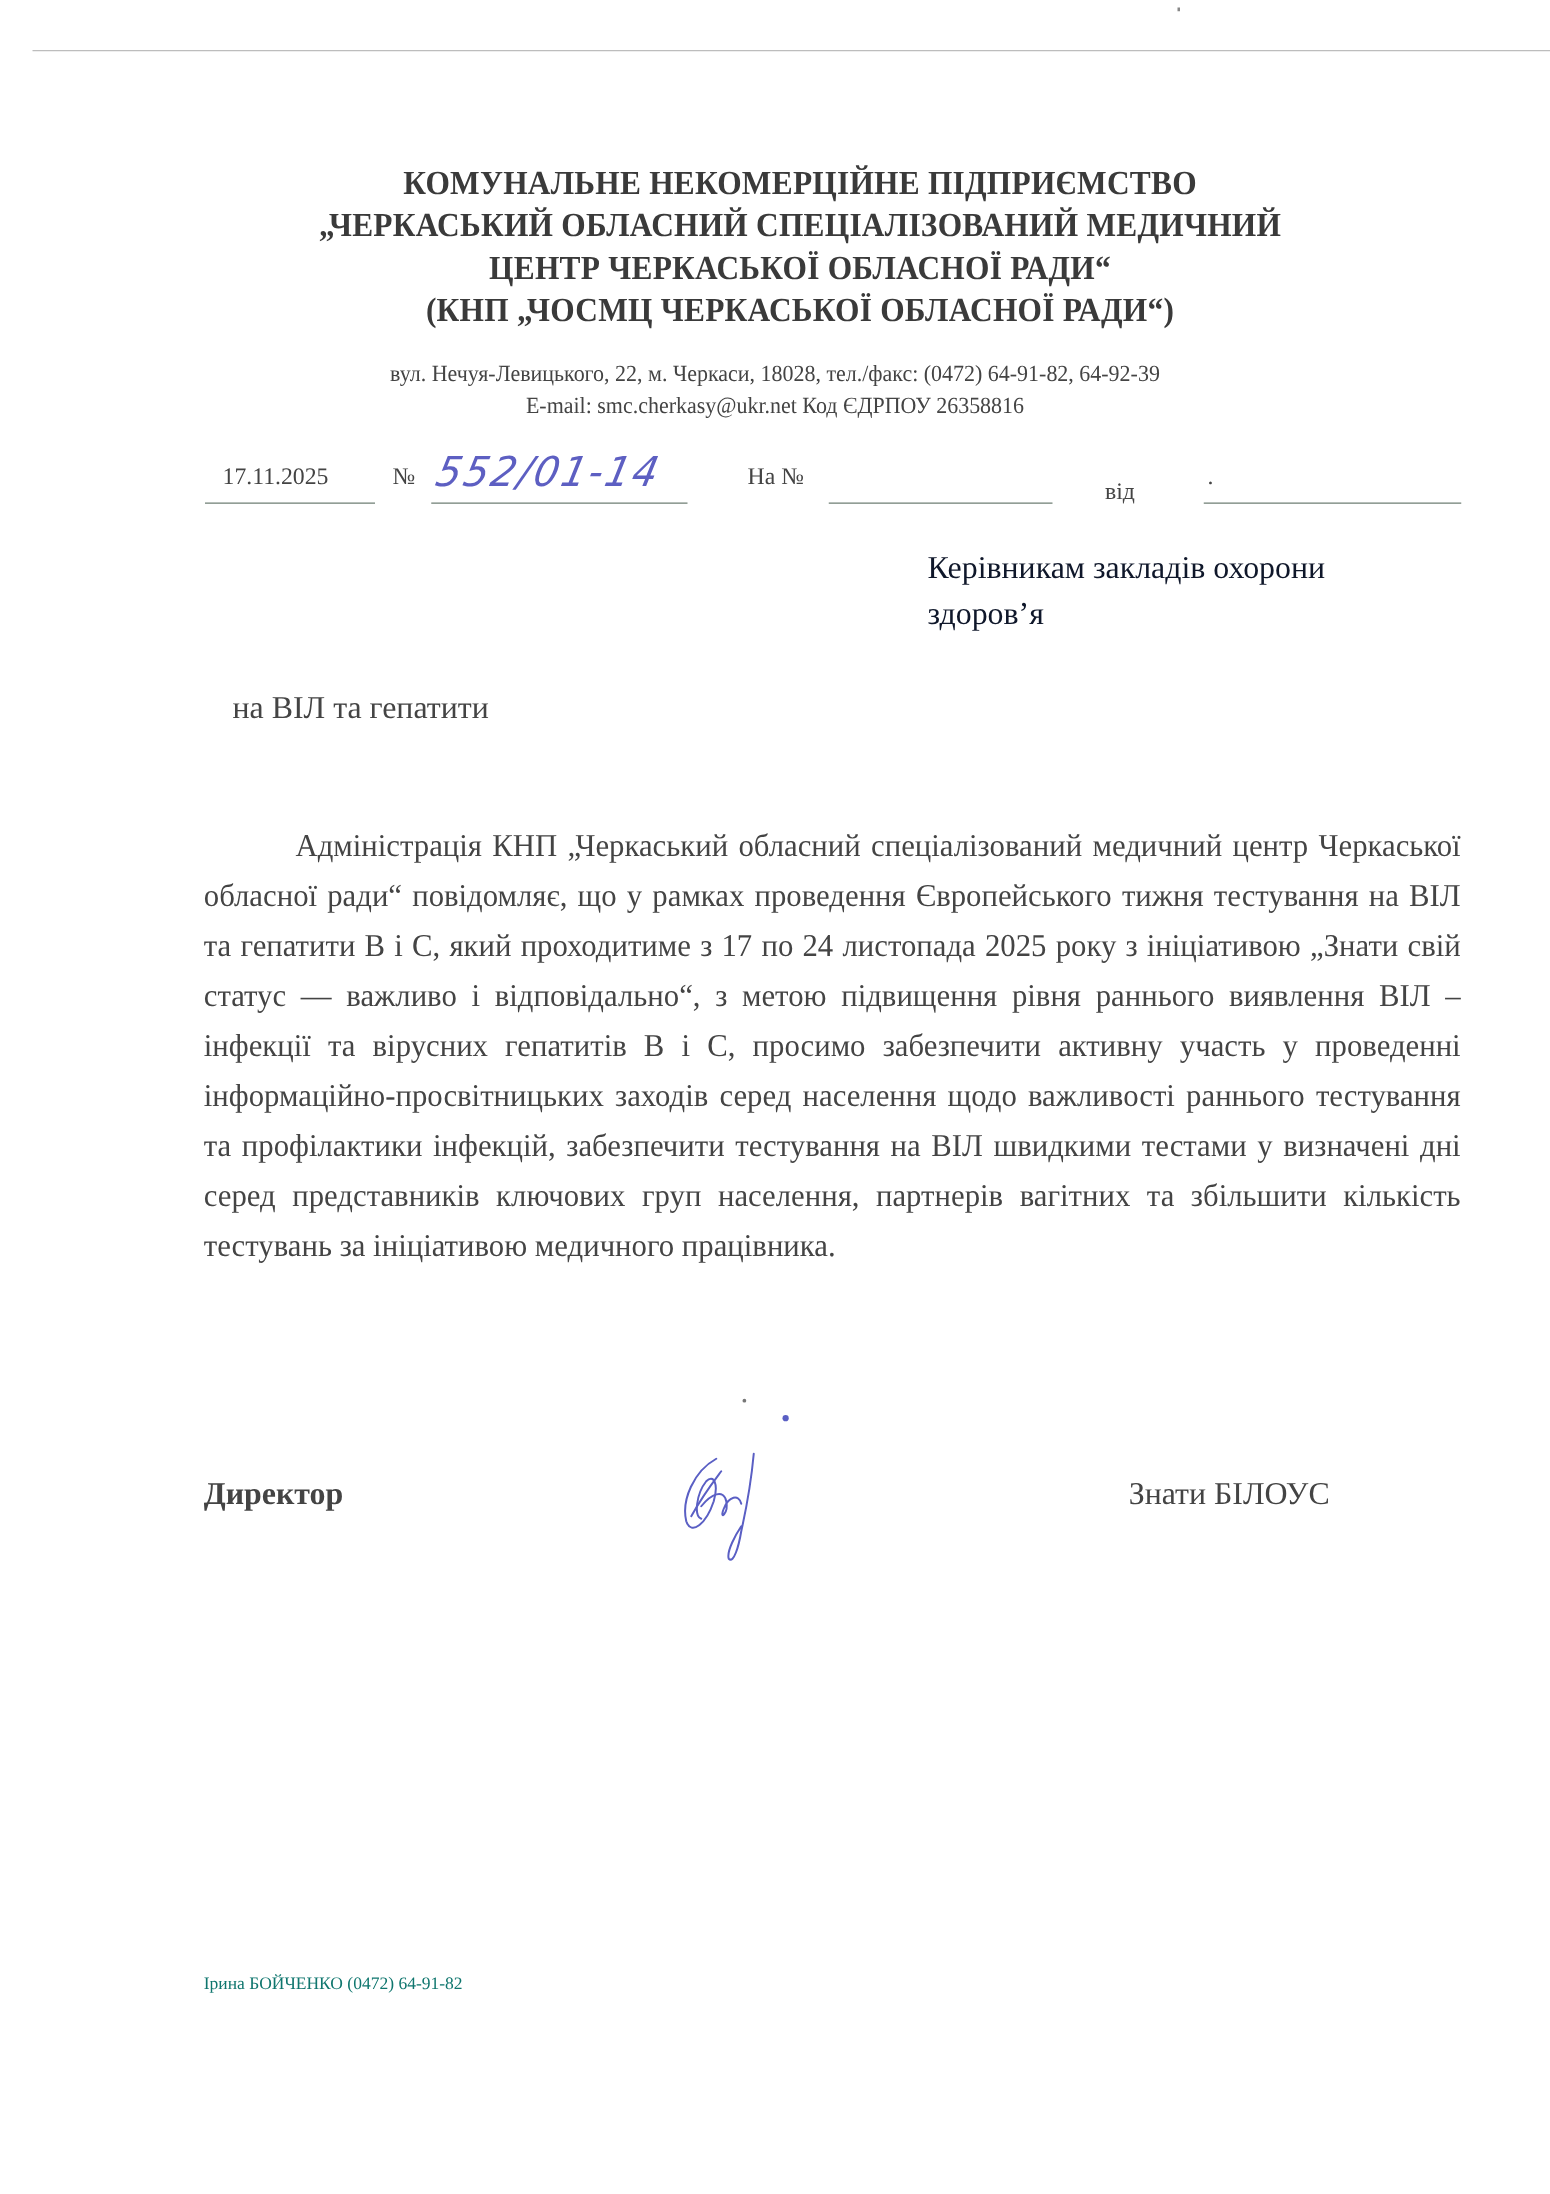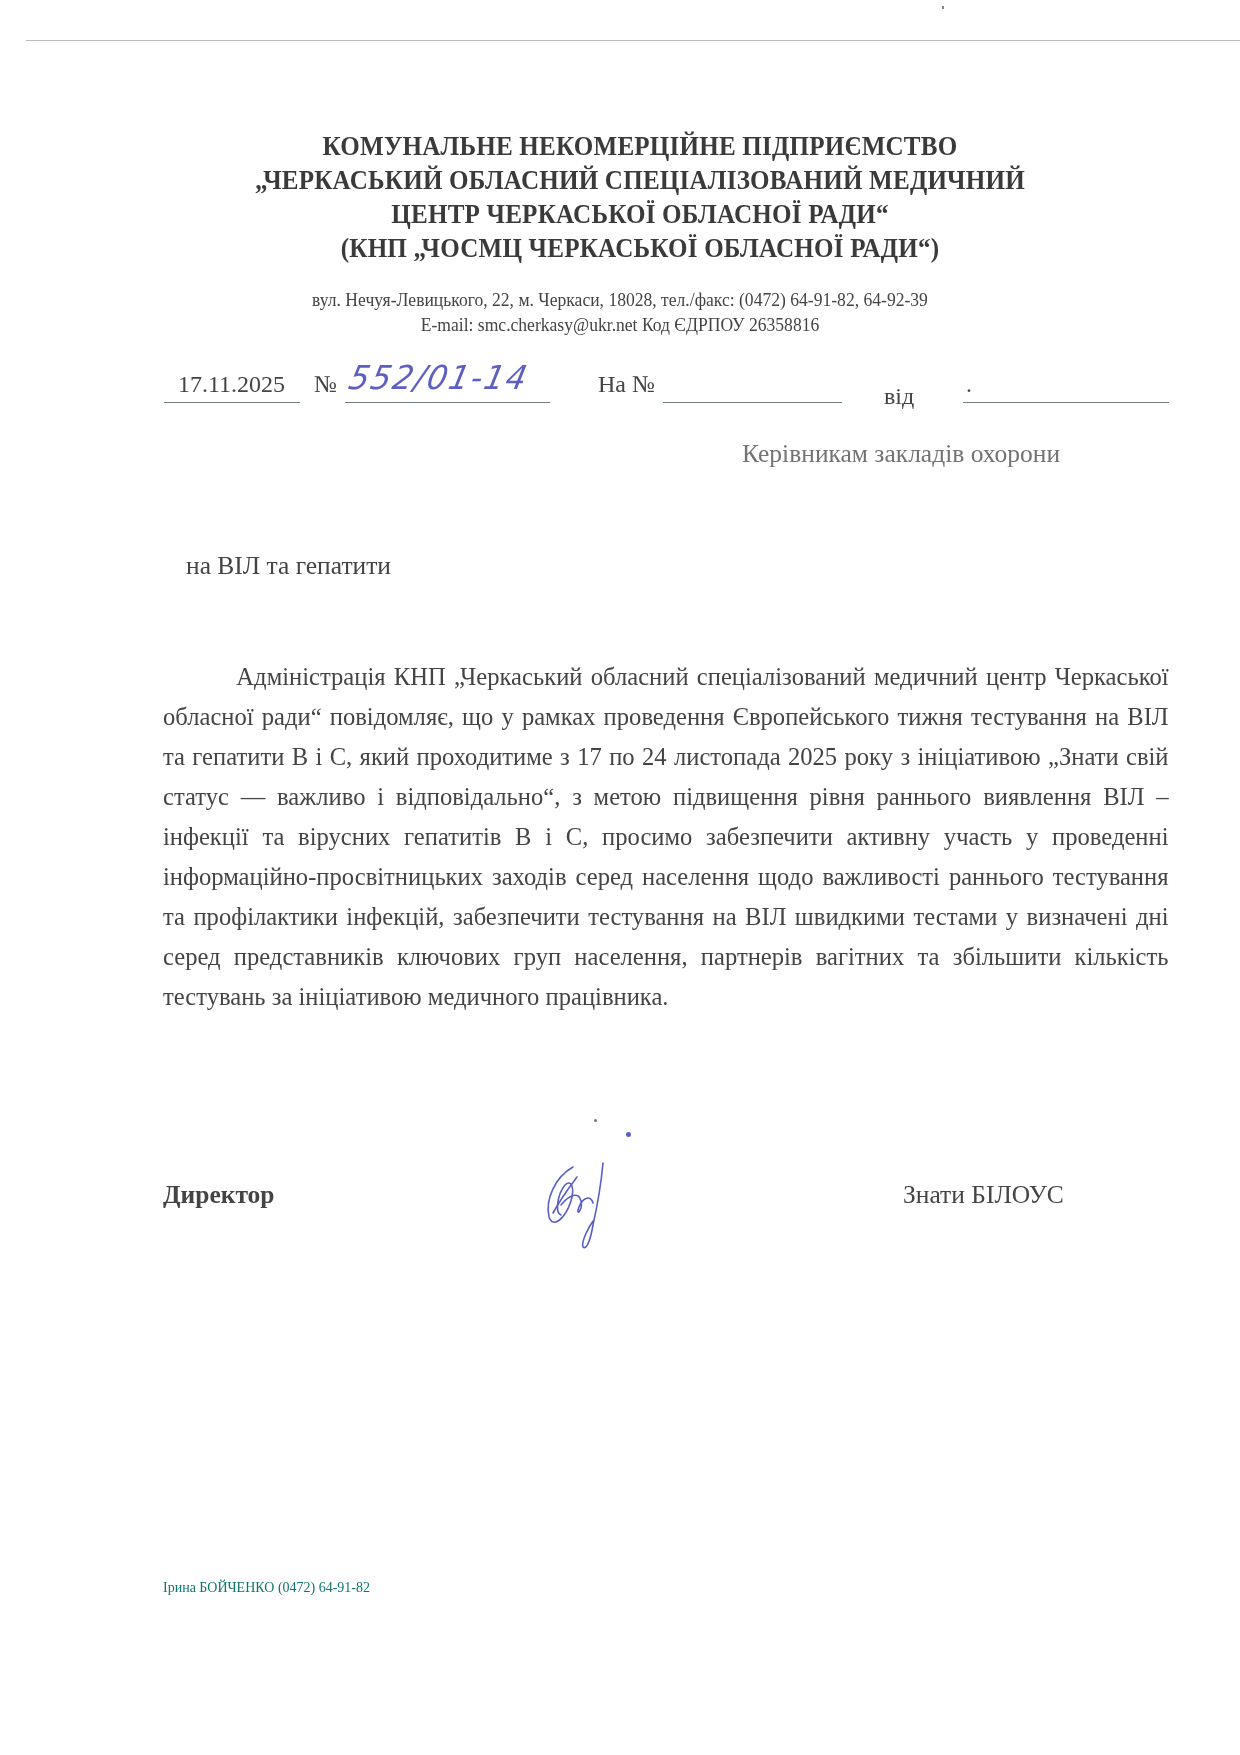--- a/index.html
+++ b/index.html
@@ -11,29 +11,29 @@
   .top-rule { position: absolute; left: 26px; top: 40px; width: 1214px; height: 1px; background: #bdbdbd; }
   .speck { position: absolute; width: 2px; height: 3px; background: #888; }
 
   .header { position: absolute; left: 0; width: 1240px; text-align: center; padding-left: 20px; }
   .org-line {
     font-weight: bold; font-size: 27px; line-height: 34px; letter-spacing: 0.2px;
     color: #3a3a3a; transform: scaleX(0.93); transform-origin: center;
   }
   .contact { position: absolute; left: 0; width: 1240px; text-align: center; font-size: 18.5px; line-height: 25px; color: #444; transform: scaleX(0.95); }
 
-  .reg-row { position: absolute; top: 365px; left: 0; width: 1240px; height: 40px; font-size: 24px; color: #444; }
+  .reg-row { position: absolute; top: 365px; left: 0; width: 1240px; height: 40px; font-size: 19px; color: #444; }
   .reg-row .f { position: absolute; top: 6px; }
   .uline { position: absolute; top: 402px; height: 1px; background: #6f7f74; }
   .handnum {
     position: absolute; left: 345px; top: 358px; font-family: "DejaVu Sans", sans-serif;
     font-style: italic; font-size: 33px; color: #5d5fc2; letter-spacing: 2px; transform: skewX(-12deg) scaleX(0.95);
   }
 
-  .recipient { position: absolute; left: 742px; top: 435px; font-size: 25.5px; line-height: 37px; color: #737373; }
+  .recipient { position: absolute; left: 742px; top: 435px; font-size: 25.5px; line-height: 37px; color: #0f172a; }
   .subject { position: absolute; left: 186px; top: 548px; font-size: 25.5px; line-height: 36px; color: #444; }
 
   .body-text {
     position: absolute; left: 163px; top: 657px; width: 1005px;
     font-size: 25.5px; line-height: 40px; text-align: justify; color: #444;
     text-indent: 76px; transform: scaleX(0.965); transform-origin: left;
     width: 1042px;
   }
 
   .signature-row { position: absolute; top: 1180px; left: 0; width: 1240px; font-size: 25.5px; color: #444; }
@@ -71,20 +71,21 @@
   <span class="f" style="left:966px;">.</span>
 </div>
 <div class="handnum">552/01-14</div>
 <div class="uline" style="left:164px; width:136px;"></div>
 <div class="uline" style="left:345px; width:205px;"></div>
 <div class="uline" style="left:663px; width:179px;"></div>
 <div class="uline" style="left:963px; width:206px;"></div>
 
 <div class="recipient">
   <div>Керівникам закладів охорони</div>
+  <div>здоров’я</div>
 </div>
 
 <div class="subject">
   <div>на ВІЛ та гепатити</div>
 </div>
 
 <div class="body-text">Адміністрація КНП „Черкаський обласний спеціалізований медичний центр Черкаської обласної ради“ повідомляє, що у рамках проведення Європейського тижня тестування на ВІЛ та гепатити В і С, який проходитиме з 17 по 24 листопада 2025 року з ініціативою „Знати свій статус — важливо і відповідально“, з метою підвищення рівня раннього виявлення ВІЛ – інфекції та вірусних гепатитів В і С, просимо забезпечити активну участь у проведенні інформаційно-просвітницьких заходів серед населення щодо важливості раннього тестування та профілактики інфекцій, забезпечити тестування на ВІЛ швидкими тестами у визначені дні серед представників ключових груп населення, партнерів вагітних та збільшити кількість тестувань за ініціативою медичного працівника.</div>
 
 <div class="signature-row">
   <span class="sig-title">Директор</span>

